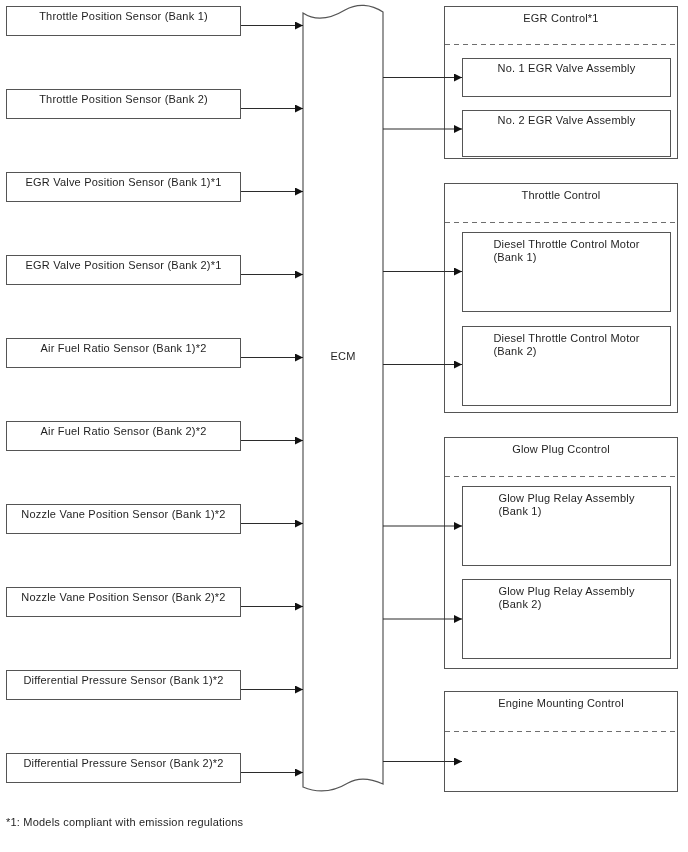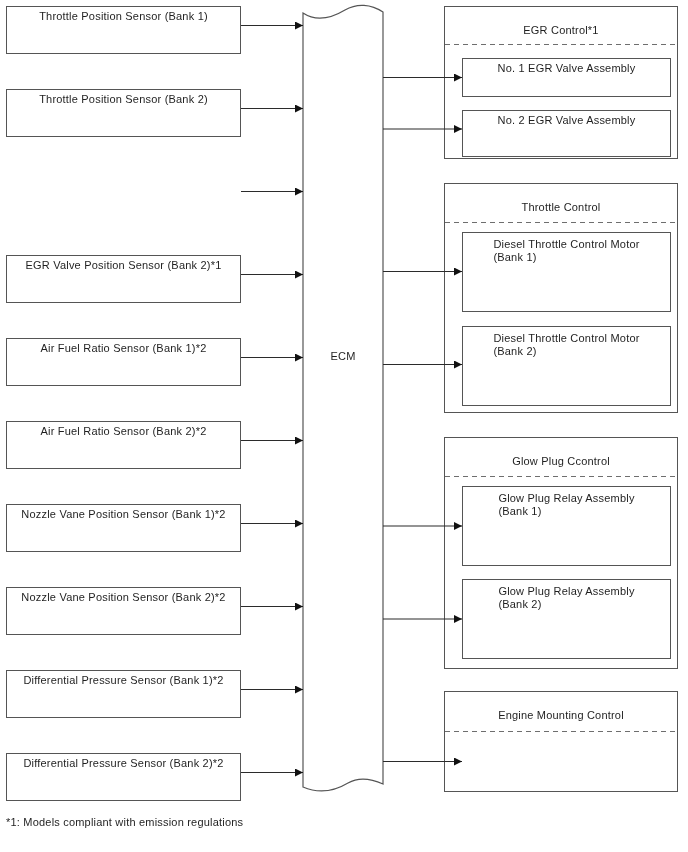--- a/index.html
+++ b/index.html
@@ -13,23 +13,23 @@
   .canvas{
     position:relative;width:688px;height:852px;background:var(--background);
     font-family:"Liberation Sans","DejaVu Sans",sans-serif;
     font-size:11px;color:var(--text);letter-spacing:0.2px;line-height:13px;
     overflow:hidden;
   }
   .box{
     position:absolute;box-sizing:border-box;border:1px solid var(--box-border);
     background:#ffffff;
   }
-  .input-box{left:6px;width:235px;height:48px;text-align:center;padding-top:3px;}
+  .input-box{left:6px;width:235px;height:30px;text-align:center;padding-top:3px;}
   .group-box{left:444px;width:234px;}
-  .group-title{text-align:center;padding-top:5px;margin-top:12px;}
+  .group-title{text-align:center;padding-top:5px;}
   .inner-box{left:462px;width:209px;}
   .inner-center{text-align:center;padding-top:3px;}
   .inner-block{display:flex;justify-content:center;}
   .inner-block .lines{white-space:pre-line;text-align:left;padding-top:5px;}
   .ecm-label{
     position:absolute;left:303px;top:350px;width:80px;text-align:center;z-index:6;
   }
   .footnote{position:absolute;left:6px;}
   .overlay{position:absolute;left:0;top:0;z-index:5;pointer-events:none;}
   .ecm-shape{fill:#ffffff;stroke:var(--box-border);stroke-width:1.2;}
@@ -37,20 +37,21 @@
   .dash{stroke:var(--dashed);stroke-width:1.1;stroke-dasharray:5,4;fill:none;}
   .arrowhead{fill:#111111;}
 </style>
 </head>
 <body>
 
 <div class="canvas">
 
   <div class="box input-box" style="top:6px"><span>Throttle Position Sensor (Bank 1)</span></div>
   <div class="box input-box" style="top:89px"><span>Throttle Position Sensor (Bank 2)</span></div>
+  <div class="box input-box" style="top:172px"><span>EGR Valve Position Sensor (Bank 1)*1</span></div>
   <div class="box input-box" style="top:255px"><span>EGR Valve Position Sensor (Bank 2)*1</span></div>
   <div class="box input-box" style="top:338px"><span>Air Fuel Ratio Sensor (Bank 1)*2</span></div>
   <div class="box input-box" style="top:421px"><span>Air Fuel Ratio Sensor (Bank 2)*2</span></div>
   <div class="box input-box" style="top:504px"><span>Nozzle Vane Position Sensor (Bank 1)*2</span></div>
   <div class="box input-box" style="top:587px"><span>Nozzle Vane Position Sensor (Bank 2)*2</span></div>
   <div class="box input-box" style="top:670px"><span>Differential Pressure Sensor (Bank 1)*2</span></div>
   <div class="box input-box" style="top:753px"><span>Differential Pressure Sensor (Bank 2)*2</span></div>
 
   <div class="box group-box" style="top:6px;height:153px">
     <div class="group-title">EGR Control*1</div>

